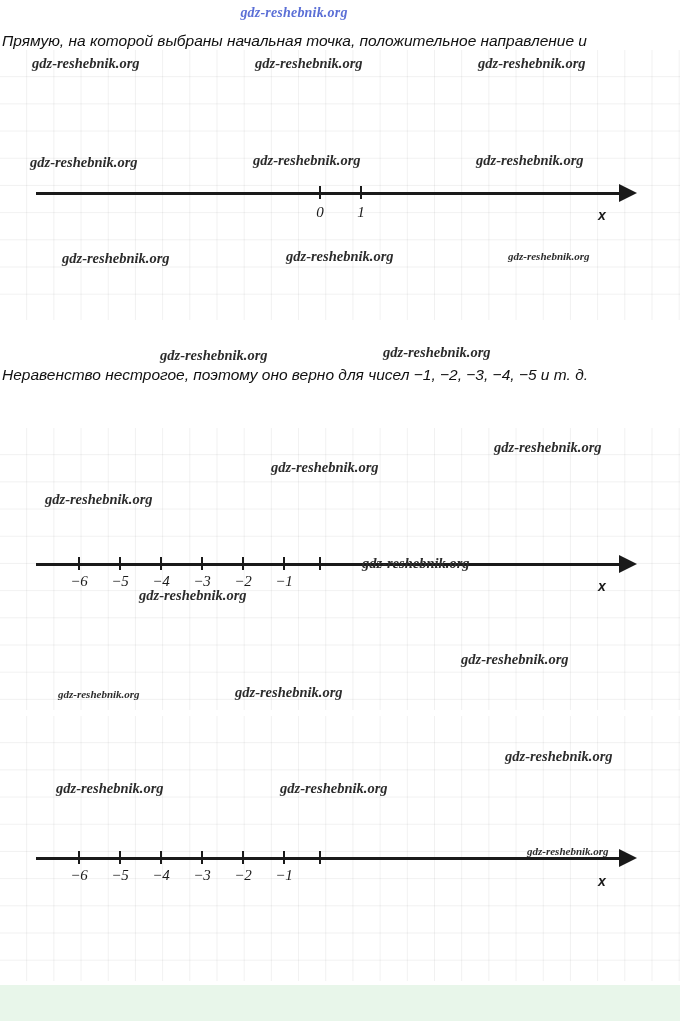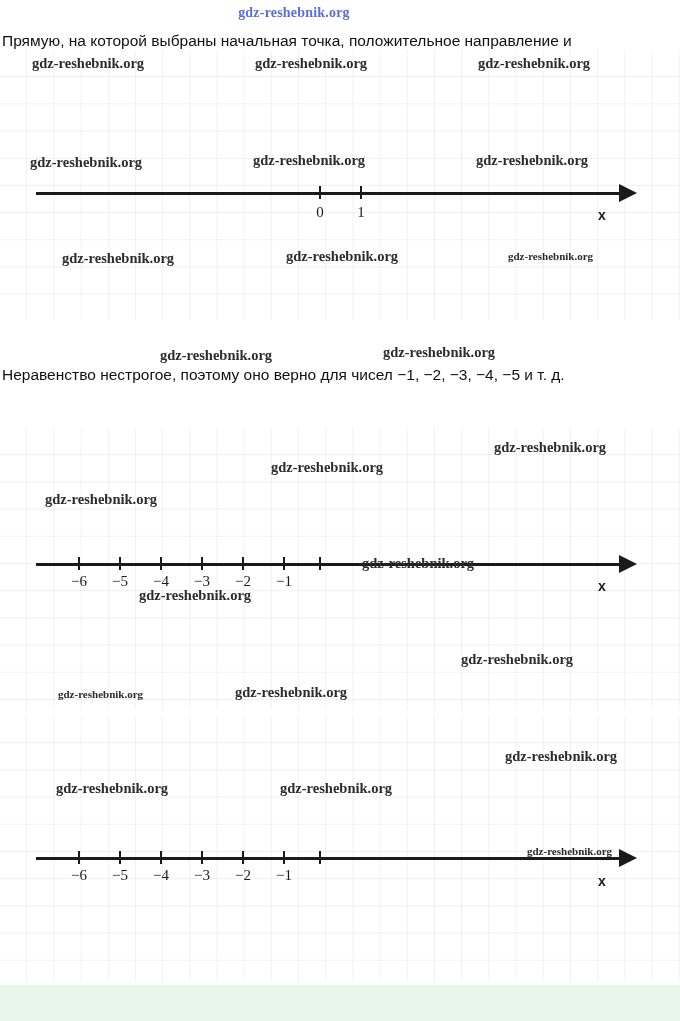--- a/index.html
+++ b/index.html
@@ -12,20 +12,21 @@
     background: #ffffff;
     font-family: "Liberation Serif", serif;
     color: #1a1a1a;
     position: relative;
     overflow: hidden;
   }
   .page {
     position: relative;
     width: 588px;
     height: 1021px;
+    font-style: italic;
   }
   .site-header {
     text-align: center;
     font-family: "Liberation Serif", serif;
     font-size: 14px;
     font-weight: bold;
     color: #5b6fd6;
     padding-top: 5px;
     letter-spacing: 0.2px;
   }

